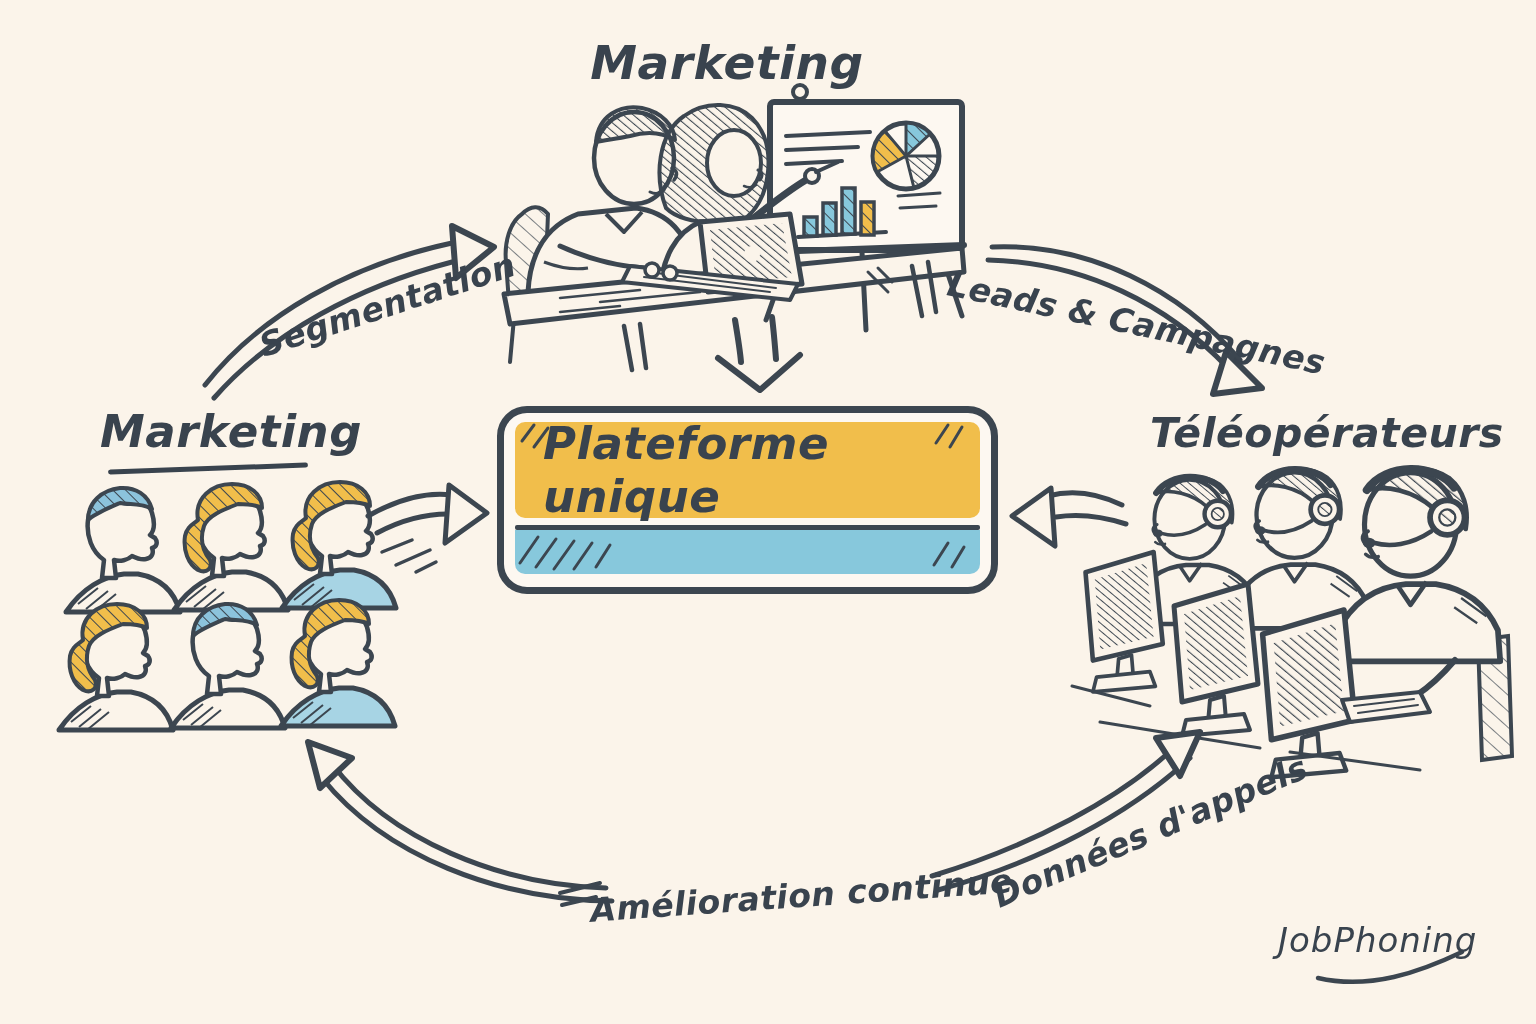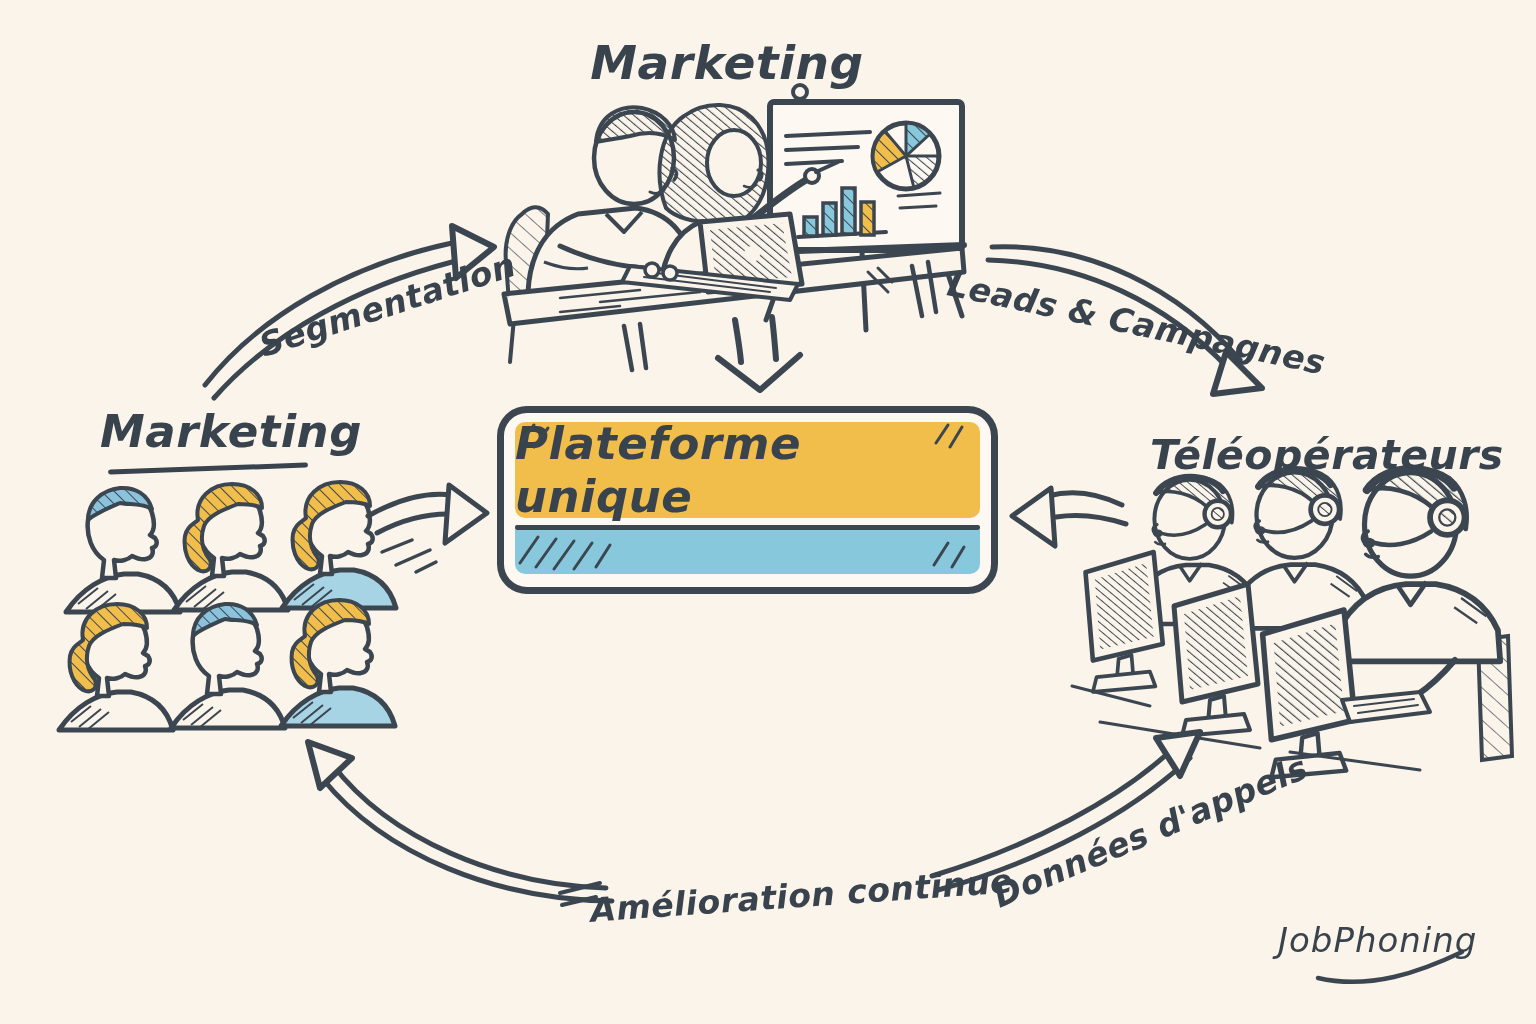--- a/index.html
+++ b/index.html
@@ -25,20 +25,21 @@
   
   .platform{
     position:absolute;left:497px;top:406px;width:501px;height:188px;
     box-sizing:border-box;border:7px solid #3C4650;border-radius:30px;
     background:#FDF8F1;padding:9px 11px;
   }
   .platform .band-yellow{
     position:relative;z-index:2;height:96px;border-radius:10px;
     background:#F1BE4B;display:flex;align-items:center;justify-content:center;
     overflow:visible;
+    padding-left:28px;
   }
   .platform .band-yellow .label{
     font-style:italic;font-weight:bold;font-size:45px;color:#39434E;letter-spacing:.5px;
   }
   .platform .divider{height:5px;background:#3C4650;margin-top:7px;border-radius:2px;}
   .platform .band-blue{
     height:44px;background:#87C8DC;border-radius:0 0 10px 10px;
   }
   .platform svg.hatch{position:absolute;left:0;top:0;z-index:3;pointer-events:none;}
   .logo{
@@ -263,21 +264,21 @@
       <path d="M16,150 L34,124 M32,154 L52,126 M50,156 L70,128 M70,156 L88,130 M92,154 L106,132" stroke="#3C4650" stroke-width="3" stroke-linecap="round"></path>
       <path d="M430,152 L444,130 M448,154 L460,134" stroke="#3C4650" stroke-width="3" stroke-linecap="round"></path>
     </svg>
   </div>
 
   <div class="hand node-title" style="left:577px;top:38px;width:300px;font-size:47px;">Marketing</div>
 
   <div class="hand node-title" style="left:100px;top:408px;width:210px;">Marketing</div>
   <div class="underline-bar" style="left:108px;top:466px;width:200px;transform:rotate(-2deg);"></div>
 
-  <div class="hand node-title" style="left:1150px;top:412px;width:300px;font-size:41px;margin-top:22px;">Téléopérateurs</div>
+  <div class="hand node-title" style="left:1150px;top:412px;width:300px;font-size:41px;">Téléopérateurs</div>
 
   <div class="hand arrow-label" style="left:255px;top:294px;width:230px;transform:rotate(-18deg);">Segmentation</div>
 
   <div class="hand arrow-label" style="left:945px;top:296px;width:280px;transform:rotate(12deg);">Leads &amp; Campagnes</div>
 
   <div class="hand arrow-label" style="left:985px;top:830px;width:260px;transform:rotate(-23deg);">Données d'appels</div>
 
   <div class="hand arrow-label" style="left:590px;top:882px;width:335px;transform:rotate(-4deg);">Amélioration continue</div>
 
   <div class="logo">JobPhoning</div>

